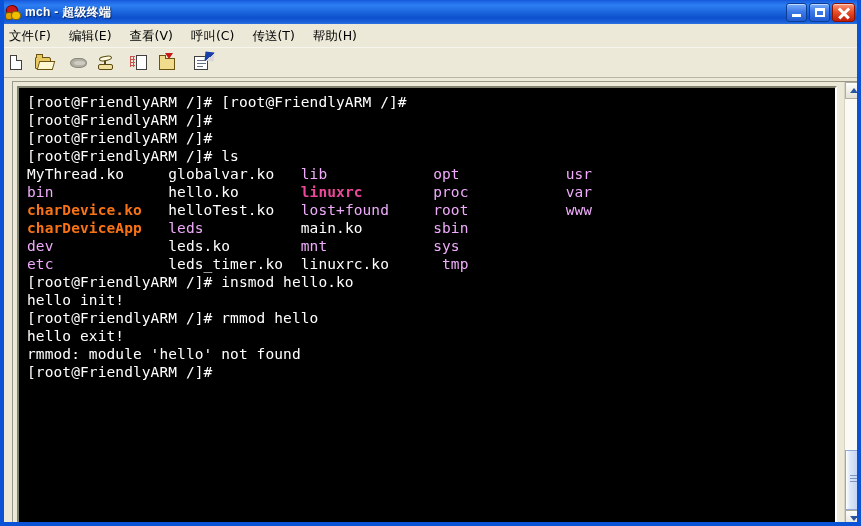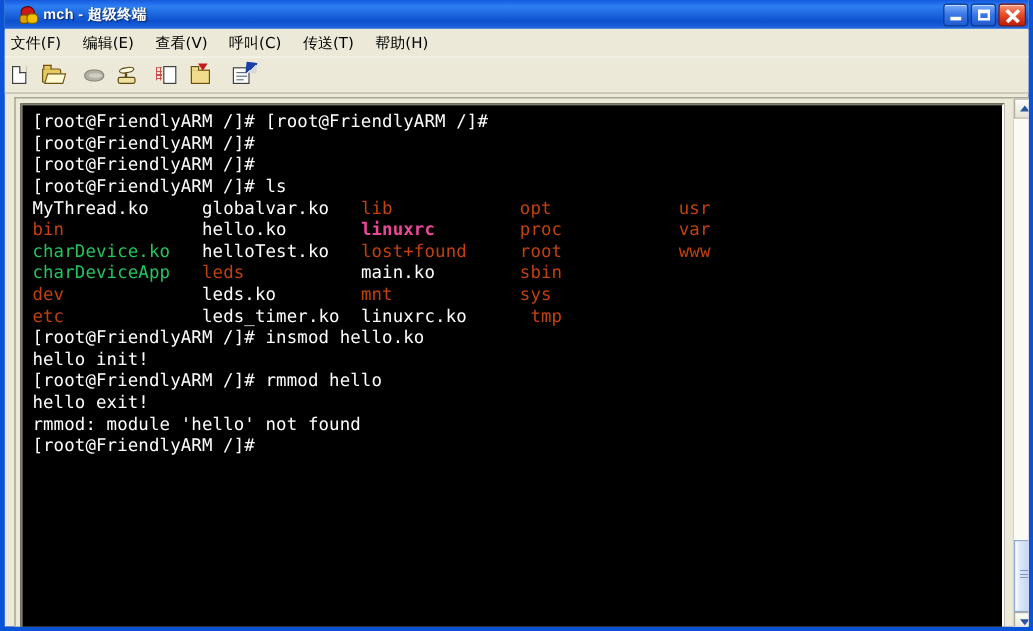--- a/index.html
+++ b/index.html
@@ -33,21 +33,21 @@
     position: absolute;
     left: -4px; top: 0;
     width: 861px;
     height: 24px;
     background: linear-gradient(180deg,
         #1458d8 0%, #1f68e8 8%, #2d7ef2 22%,
         #1e69e0 46%, #0d50cf 74%, #1b5fd8 92%, #2b74e0 100%);
     display: flex;
     align-items: center;
     box-sizing: border-box;
-    padding-left: 14px;
+    padding-left: 3px;
   }
   #app-icon {
     width: 18px; height: 18px;
     position: relative;
     flex: 0 0 auto;
     margin-right: 4px;
   }
   #app-icon .blob-a {
     position: absolute; left: 3px; top: 2px;
     width: 10px; height: 8px;
@@ -320,22 +320,22 @@
   .tline {
     font-family: "DejaVu Sans Mono", "Liberation Mono", monospace;
     font-size: 14.5px;
     line-height: 18px;
     color: #d8d8d8;
     white-space: pre;
     letter-spacing: 0.1px;
     height: 18px;
   }
   .c-white  { color: #ffffff; }
-  .c-blue   { color: #c2410c; }
-  .c-green  { color: #22c55e; font-weight: normal; }
+  .c-blue   { color: #f0abfc; }
+  .c-green  { color: #f97316; font-weight: bold; }
   .c-cyan   { color: #ec4899; font-weight: bold; }
 
   
   #vscroll {
     position: absolute;
     right: 0px; top: 0px;
     width: 17px;
     height: 445px;
     background: #f3f2eb;
     border-left: 1px solid #d6d3c4;

